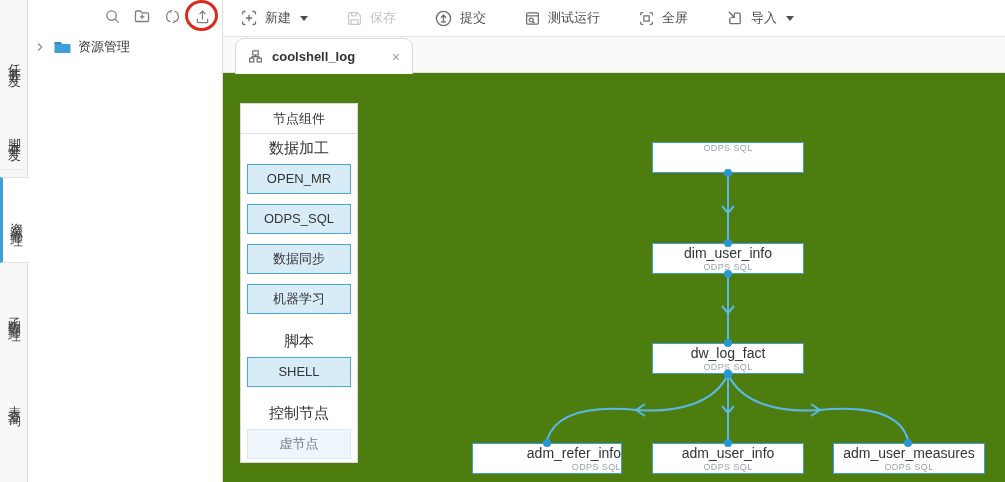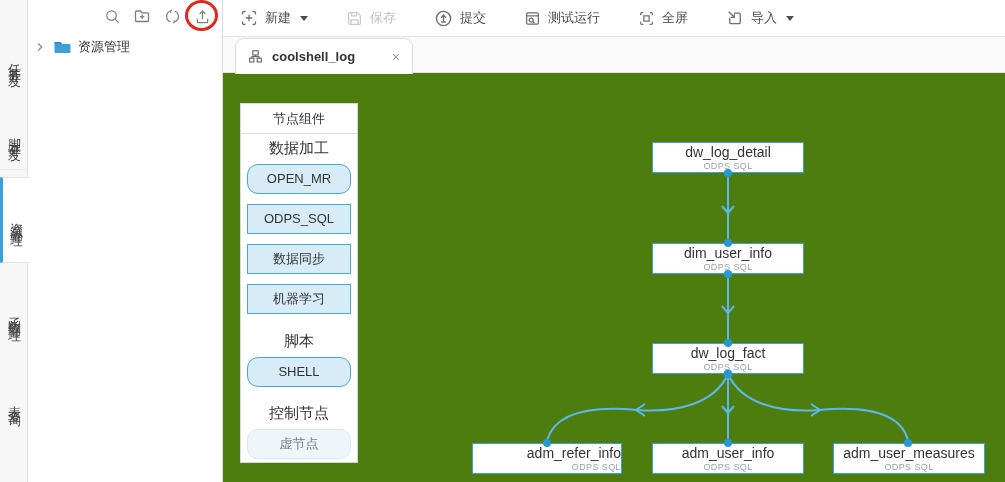--- a/index.html
+++ b/index.html
@@ -48,21 +48,21 @@
   
   .content { position:relative; width:782px; height:409px; background:#4d7c0f; }
 
   
   .palette { position:absolute; left:17px; top:30px; width:118px; height:360px; border:1px solid #d9d9d9; background:#fff; }
   .p-header { height:30px; line-height:30px; text-align:center; font-size:13px; color:#333; border-bottom:1px solid #dedede; }
   .p-label { text-align:center; font-size:15px; color:#333; height:18px; line-height:18px; }
   .p-label.l1 { margin-top:5px; } .p-label.l2 { margin-top:18px; } .p-label.l3 { margin-top:17px; }
   .p-btn { display:block; width:104px; height:30px; margin:10px auto 0; background:#d8ecf8; border:1px solid #4aa5da; color:#333;
            font-size:13px; text-align:center; line-height:28px; cursor:pointer; }
-  .p-btn.first { margin-top:7px;border-radius:11px; }
+  .p-btn.first { margin-top:7px; }
   .p-btn.ghost { background:#eef5fb; border:1px solid #dde6ee; color:#6f7b85; }
 
   
   .node { position:absolute; width:152px; height:31px; border:1px solid #3d9ed8; background:#fff; text-align:center; z-index:1; cursor:pointer; }
   .node .t  { font-size:14px; color:#333; line-height:17px; margin-top:1px; }
   .node .st { font-size:9px; color:#9aa3ab; line-height:10px; letter-spacing:.4px; }
   .n0 { left:429px; top:69px; }
   .n1 { left:429px; top:170px; }
   .n2 { left:429px; top:270px; }
   .n3 { left:249px; top:370px; width:150px;text-align:right; }
@@ -203,21 +203,20 @@
         <button class="p-btn">ODPS_SQL</button>
         <button class="p-btn">数据同步</button>
         <button class="p-btn">机器学习</button>
         <div class="p-label l2">脚本</div>
         <button class="p-btn first">SHELL</button>
         <div class="p-label l3">控制节点</div>
         <button class="p-btn first ghost">虚节点</button>
       </div>
 
       <div class="node n0">
-        <div class="t">dw_log_detail</div>
         <div class="st">ODPS SQL</div>
       </div>
       <div class="node n1">
         <div class="t">dim_user_info</div>
         <div class="st">ODPS SQL</div>
       </div>
       <div class="node n2">
         <div class="t">dw_log_fact</div>
         <div class="st">ODPS SQL</div>
       </div>

